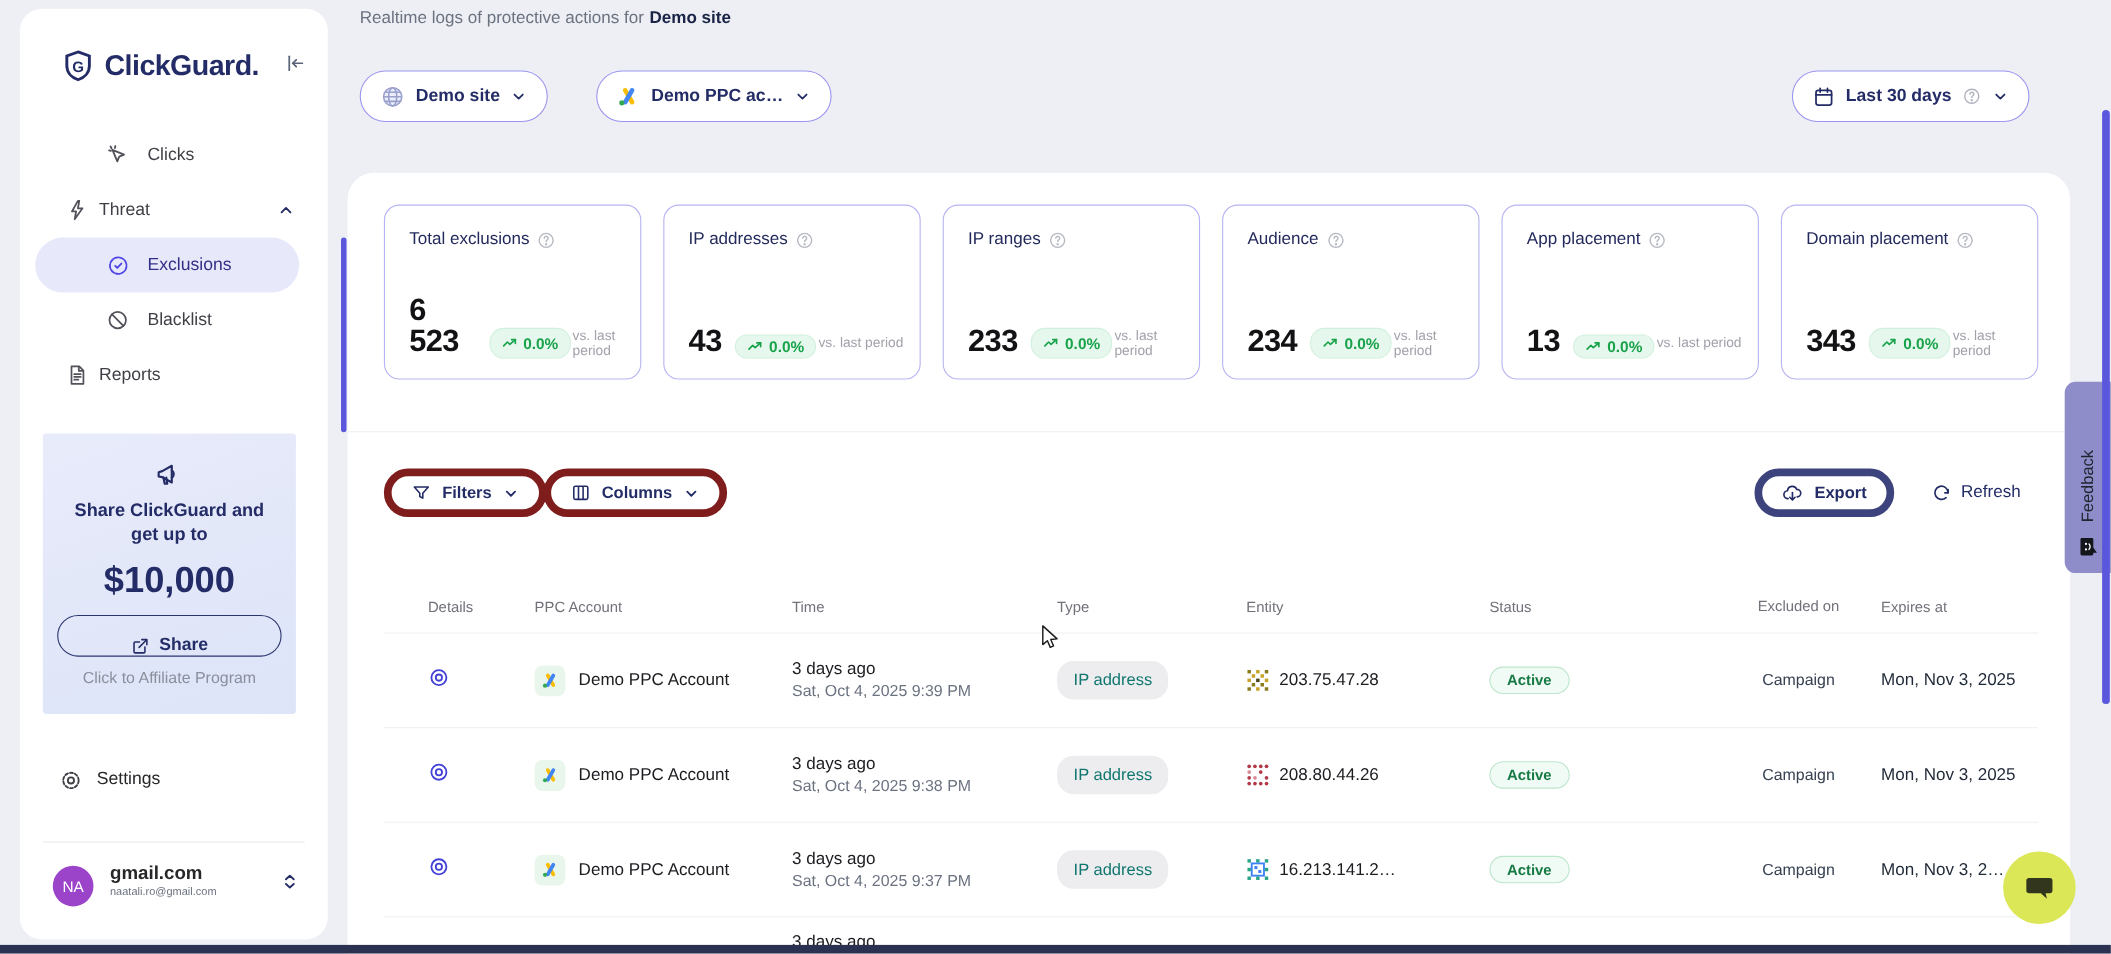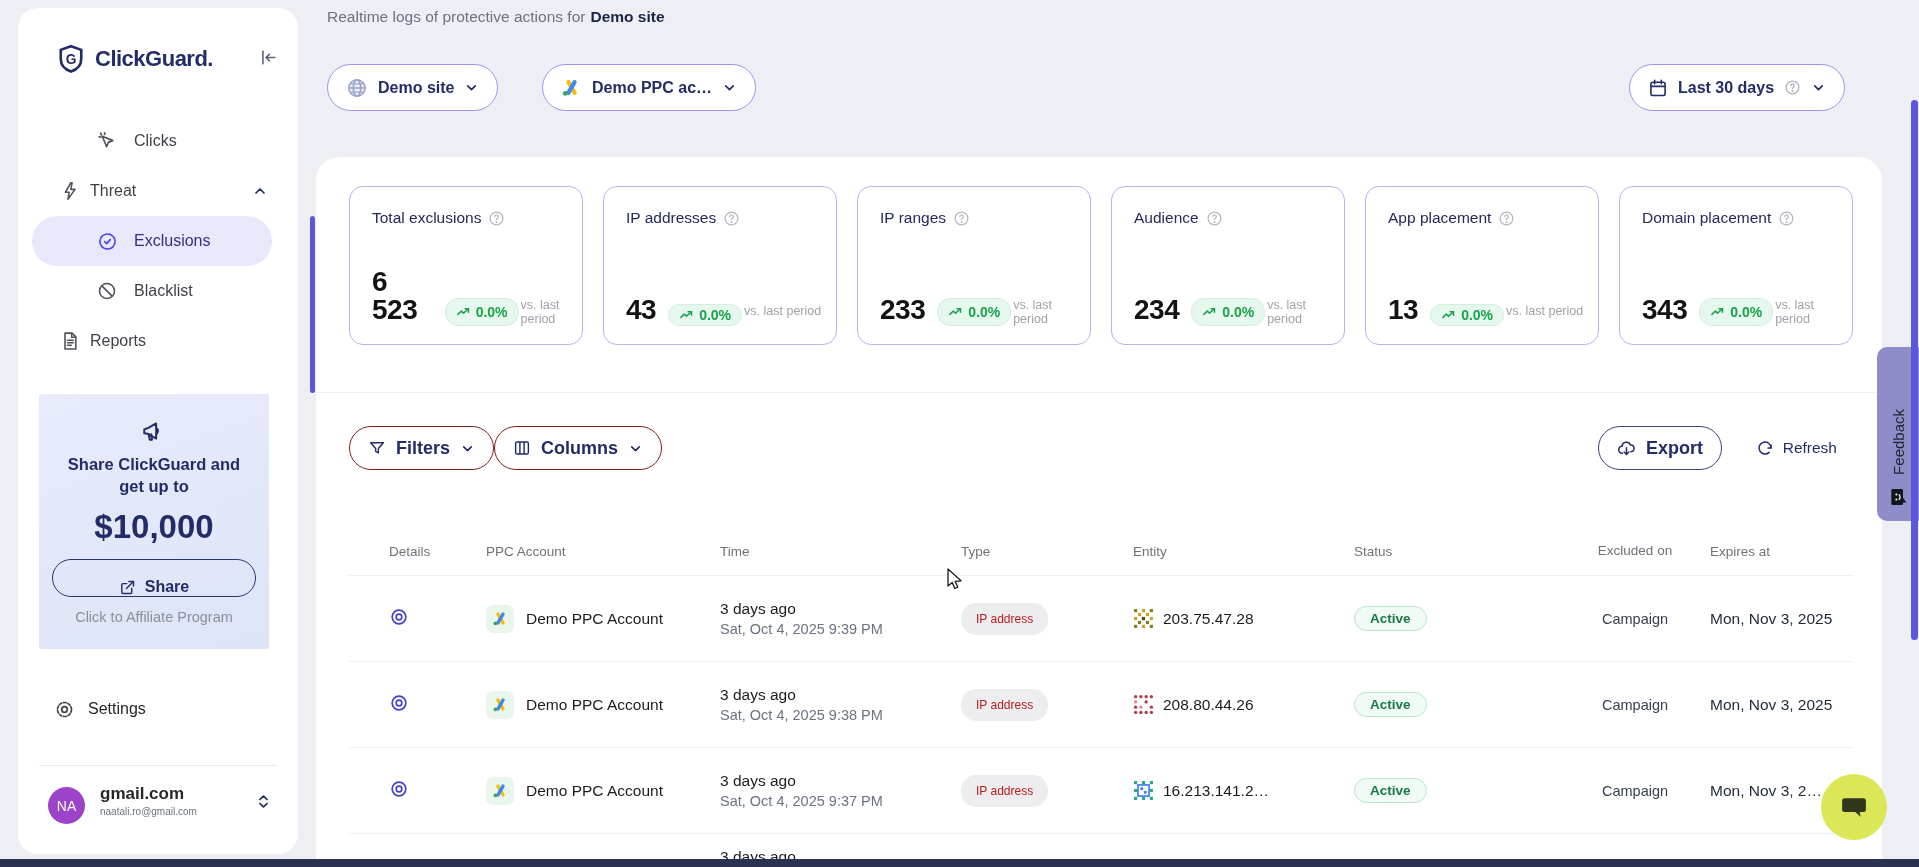--- a/index.html
+++ b/index.html
@@ -2,21 +2,21 @@
 <html><head>
 <meta charset="utf-8">
 <style>
   * { margin:0; padding:0; box-sizing:border-box; }
   html,body { width:1919px; height:867px; overflow:hidden; font-family:"Liberation Sans", sans-serif; background:#edeff4; position:relative; }
   svg { display:block; }
 
   
   .sidebar { position:absolute; left:18px; top:8px; width:280px; height:846px; background:#ffffff; border-radius:20px; z-index:2; }
   .logo-row { position:absolute; top:36px; left:38px; display:flex; align-items:center; gap:9px; }
-  .logo-text { font-size:22px; font-weight:800; color:#232c66; letter-spacing:-0.5px; }
+  .logo-text { font-size:26px; font-weight:800; color:#232c66; letter-spacing:-0.5px; }
   .collapse-btn { position:absolute; top:40px; right:20px; color:#5a6478; cursor:pointer; }
   .nav { position:absolute; top:108px; left:0; right:0; }
   .nav-item { position:relative; height:50px; display:flex; align-items:center; color:#3f3f46; font-size:16px; }
   .nav-item .ic { position:absolute; left:42px; color:#52525b; }
   .nav-item .ic.sub { left:79px; }
   .nav-item .lbl { position:absolute; left:72px; }
   .nav-item .lbl.sub { left:116px; }
   .nav-item.active-pill { margin:0 26px 0 14px; border-radius:25px; background:#e8e8fb; }
   .nav-item.active-pill .ic { left:65px; color:#4f46e5; }
   .nav-item.active-pill .lbl { left:102px; color:#332f86; font-weight:500; }
@@ -58,43 +58,43 @@
   .stat-label { display:flex; align-items:center; gap:7px; font-size:15.5px; color:#232a5c; font-weight:500; }
   .stat-bottom { position:absolute; left:22px; bottom:18px; display:flex; align-items:flex-end; gap:12px; }
   .stat-value { font-size:28px; font-weight:700; color:#131316; letter-spacing:-0.5px; line-height:1; padding-bottom:2px; }
   .stat-delta-wrap { display:flex; gap:2px; }
   .delta-badge { display:inline-flex; align-items:center; gap:5px; background:#e6f8ee; border:1px solid #d2f0de; border-radius:13px;
                  padding:2px 10px; color:#18a249; font-size:14px; font-weight:600; width:max-content; }
   .stat-note { font-size:12.5px; color:#a1a1aa; }
   .section-divider { position:absolute; top:235px; left:0; right:0; border-top:1px solid #eef0f3; }
 
   .toolbar { position:absolute; top:269px; left:33px; right:29px; height:44px; }
-  .tool-pill { position:absolute; top:0; height:44px; border:1px solid #7f1d1d; border-radius:22px; background:#fff;
-               display:flex; align-items:center; gap:10px; padding:0 18px; color:#232c66; font-size:18px; font-weight:600; cursor:pointer; }
+  .tool-pill { position:absolute; top:0; height:44px; border:7px solid #7f1d1d; border-radius:22px; background:#fff;
+               display:flex; align-items:center; gap:10px; padding:0 18px; color:#232c66; font-size:15px; font-weight:600; cursor:pointer; }
   .pill-filters { left:0; }
   .pill-columns { left:145px; }
   .pill-export { right:131px; border-color:#3d437c; }
   .refresh-btn { position:absolute; right:16px; top:0; height:44px; display:flex; align-items:center; gap:9px;
                  color:#232c66; font-size:15.5px; font-weight:400; background:none; border:none; cursor:pointer; }
 
   
   .table { position:absolute; top:370px; left:33px; right:29px; }
   .t-grid { display:grid; grid-template-columns:137px 234px 241px 172px 221px 206px 150px 1fr; align-items:center; }
   .t-head { height:49px; border-bottom:1px solid #f0f1f4; color:#71717a; font-size:13.5px; }
   .t-head > div:first-child { padding-left:40px; }
   .th-excluded { text-align:center; line-height:1.3; padding:0 28px; }
   .t-row { height:86px; border-bottom:1px solid #f0f1f4; }
   .t-row:first-of-type { height:90px; }
   .cell-details { padding-left:40px; }
   .eye-btn { background:none; border:none; cursor:pointer; color:#4340d8; padding:0; }
   .cell-account { display:flex; align-items:center; gap:12px; font-size:15.5px; color:#1c1c21; }
   .ads-chip { width:28px; height:28px; border-radius:7px; background:#e9f6ec; display:flex; align-items:center; justify-content:center; }
   .cell-time .t1 { font-size:15.5px; color:#1c1c21; }
   .cell-time .t2 { font-size:14.5px; color:#6b7280; margin-top:3px; }
-  .type-pill { display:inline-block; background:#ededf0; border-radius:15px; padding:9px 15px; font-size:12px; color:#b91c1c; }
+  .type-pill { display:inline-block; background:#ededf0; border-radius:15px; padding:9px 15px; font-size:15px; color:#0f766e; }
   .cell-entity { display:flex; align-items:center; gap:9px; font-size:15.5px; color:#1c1c21; }
   .status-pill { display:inline-block; background:#f1fbf5; border:1px solid #bce5cb; border-radius:15px; padding:4px 15px;
                  font-size:13.5px; font-weight:600; color:#177a45; }
   .cell-excluded { text-align:center; font-size:14.5px; color:#374151; }
   .cell-expires { font-size:15.5px; color:#1f2937; white-space:nowrap; }
 
   
   .bottom-bar { position:absolute; left:0; top:859px; width:1919px; height:8px; background:#2b3150; z-index:30; }
   .main-scrollbar { position:absolute; left:1911px; top:100px; width:7px; height:540px; background:#5a57dd; border-radius:4px; z-index:31; }
   .feedback-tab { position:absolute; right:0; top:347px; width:42px; height:174px; background:#8f8dc9; border-radius:10px 0 0 10px;

